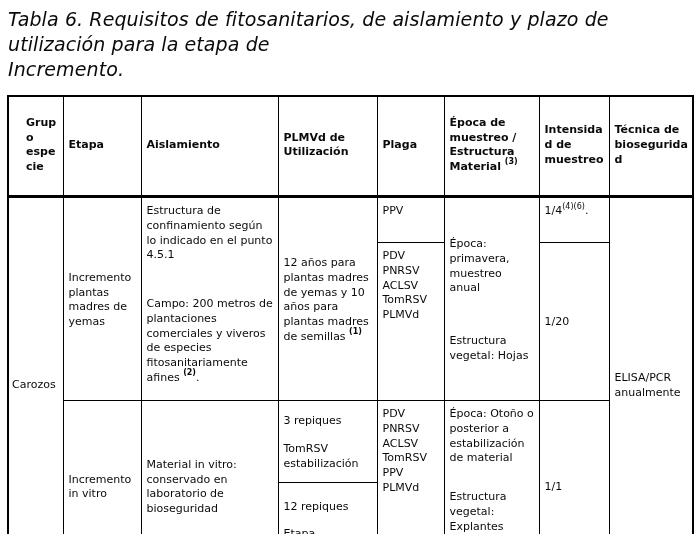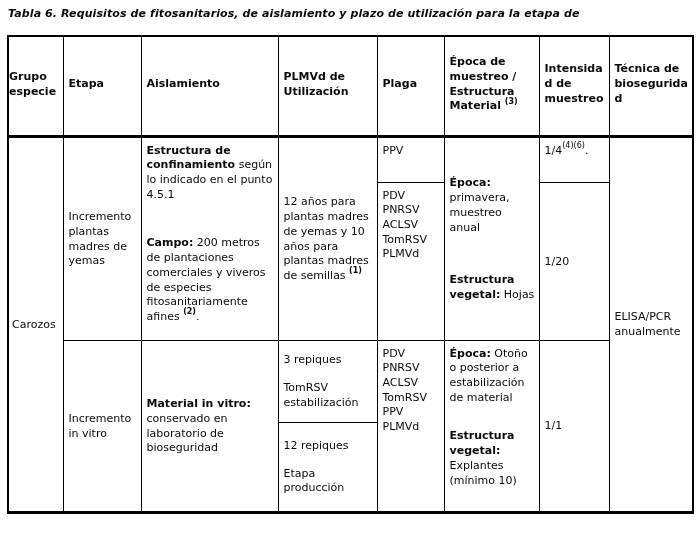--- a/index.html
+++ b/index.html
@@ -8,23 +8,23 @@
     background: #ffffff;
     width: 700px;
     height: 534px;
     font-family: "DejaVu Sans", "Liberation Sans", sans-serif;
     color: #0a0a0a;
     -webkit-font-smoothing: antialiased;
   }
   .page { width: 700px; height: 534px; overflow: hidden; }
   .doc-title {
     margin: 7px 5px 13px 8px;
-    font-weight: bold;
+    font-weight: normal;
     font-style: italic;
-    font-size: 11px;
+    font-size: 19px;
     line-height: 1.32;
     letter-spacing: 0.1px;
   }
   .doc-title span { display: block; }
   table.t {
     border-collapse: collapse;
     table-layout: fixed;
     margin-left: 7px;
     width: 685px;
     border: 2px solid #000;
@@ -41,21 +41,21 @@
     word-wrap: break-word;
   }
   .t thead th {
     font-weight: bold;
     vertical-align: middle;
     border-bottom: 3px solid #000;
     height: 92px;
     padding-top: 2px;
   }
   .vmid { vertical-align: middle !important; }
-  .b { font-weight: bold; }
+  .b { font-weight: normal; }
   sup {
     font-size: 8px;
     line-height: 0;
     position: relative;
     top: -1px;
     vertical-align: super;
   }
   sup.b { font-weight: bold; }
   .gap-lg { margin-top: 34px; }
   .gap-md { margin-top: 24px; }
@@ -65,36 +65,37 @@
   .virus-list-2 { line-height: 25.5px; padding-top: 0px; }
   p { margin: 0; }
 </style>
 </head>
 <body>
 
 <div class="page">
 
   <div class="doc-title">
     <span>Tabla 6. Requisitos de fitosanitarios, de aislamiento y plazo de utilización para la etapa de</span>
+    <span>Incremento.</span>
   </div>
 
   <table class="t">
     <colgroup>
       <col style="width:55px">
         <col style="width:78px">
         <col style="width:137px">
         <col style="width:99px">
       <col style="width:67px">
         <col style="width:95px">
         <col style="width:70px">
         <col style="width:84px">
     </colgroup>
     <thead>
       <tr>
-        <th style="padding-left:0">Grupo especie</th>
+        <th style="padding-left:17px">Grupo especie</th>
         <th>Etapa</th>
         <th>Aislamiento</th>
         <th>PLMVd de Utilización</th>
         <th>Plaga</th>
         <th><span>Época de muestreo / Estructura Material </span><sup>(3)</sup></th>
         <th>Intensidad de muestreo</th>
         <th>Técnica de bioseguridad</th>
       </tr>
     </thead>
     <tbody>

